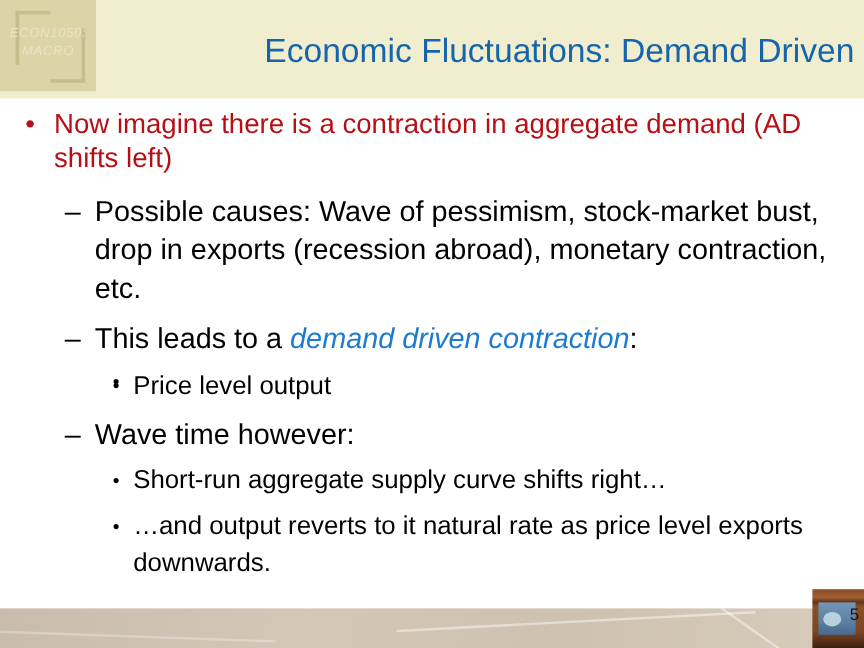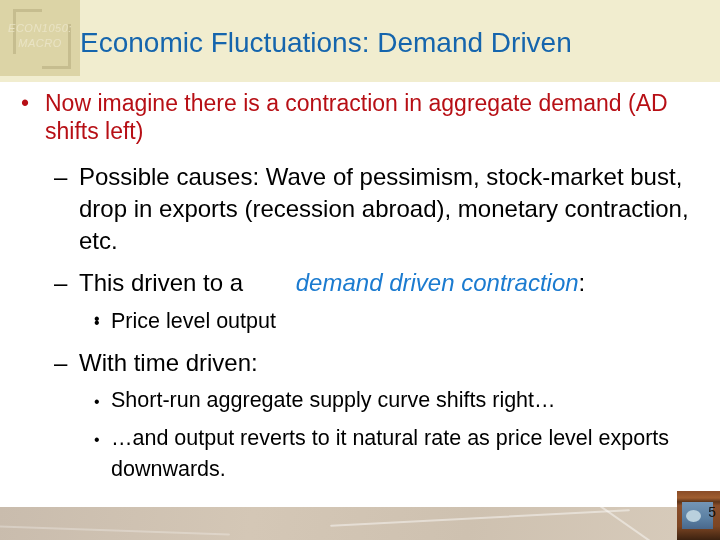--- a/index.html
+++ b/index.html
@@ -25,38 +25,38 @@
     position:absolute; right:9px; bottom:7px; width:26px; height:42px;
     border-right:3px solid #c6bd8f; border-bottom:3px solid #c6bd8f;
   }
   .logo-text {
     position:absolute; left:0; top:21px; width:100%;
     text-align:center; font-size:11px; line-height:15px;
     color:#e9e3c4; letter-spacing:0.5px;
   }
   .title {
     position:absolute; left:80px; right:8px; top:27px;
-    text-align:left; font-size:28px; line-height:31px;
+    text-align:right; font-size:28px; line-height:31px;
     color:#1565ad; white-space:nowrap;
   }
 
   
   .body-area { position:absolute; top:86px; left:0; width:720px; color:#000; }
   .item { position:relative; }
   .mark { position:absolute; top:0; }
   .lv1 { padding-left:45px; padding-right:6px; font-size:23px; line-height:27.5px; color:#b70f15; }
   .lv1 .mark { left:21px; }
   .lv2 { padding-left:79px; padding-right:10px; font-size:24px; line-height:32px; }
   .lv2 .mark { left:54px; }
   .lv3 { padding-left:111px; padding-right:6px; font-size:21.5px; line-height:31px; }
   .lv3 .mark { left:94px; font-size:16px; top:1px; }
   .g1 { margin-top:4px; }  .g2 { margin-top:16px; } .g3 { margin-top:10px; }
   .g4 { margin-top:3px; }  .g5 { margin-top:7px; }  .g6 { margin-top:10px; }
   .g7 { margin-top:6px; }  .g8 { margin-top:7px; }
-  .em-blue { color:#1b7bd0; font-style:italic;margin-left:46px; }
+  .em-blue { color:#1b7bd0; font-style:italic; }
 
   
   .footer-band {
     position:absolute; left:0; bottom:0; width:720px; height:33px;
     background:linear-gradient(100deg,#c9bcad 0%,#d4c7b6 35%,#cec1b0 65%,#d8ccbc 100%);
     overflow:hidden;
   }
   .grout1, .grout2, .grout3 {
     position:absolute; background:rgba(255,255,255,0.45); height:2px; border-radius:2px;
   }
@@ -106,35 +106,35 @@
       <span>Now imagine there is a contraction in aggregate demand (AD shifts left)</span>
     </div>
 
     <div class="item lv2 g2">
       <span class="mark">–</span>
       <span>Possible causes: Wave of pessimism, stock-market bust, drop in exports (recession abroad), monetary contraction, etc.</span>
     </div>
 
     <div class="item lv2 g3">
       <span class="mark">–</span>
-      <span>This driven to a </span><span class="em-blue">demand driven contraction</span><span>:</span>
+      <span>This leads to a </span><span class="em-blue">demand driven contraction</span><span>:</span>
     </div>
 
     <div class="item lv3 g4">
       <span class="mark">•</span>
     </div>
 
     <div class="item lv3 g5">
       <span class="mark">•</span>
       <span>Price level output</span>
     </div>
 
     <div class="item lv2 g6">
       <span class="mark">–</span>
-      <span>With time driven:</span>
+      <span>Wave time however:</span>
     </div>
 
     <div class="item lv3 g7">
       <span class="mark">•</span>
       <span>Short-run aggregate supply curve shifts right…</span>
     </div>
 
     <div class="item lv3 g8">
       <span class="mark">•</span>
       <span>…and output reverts to it natural rate as price level exports downwards.</span>

